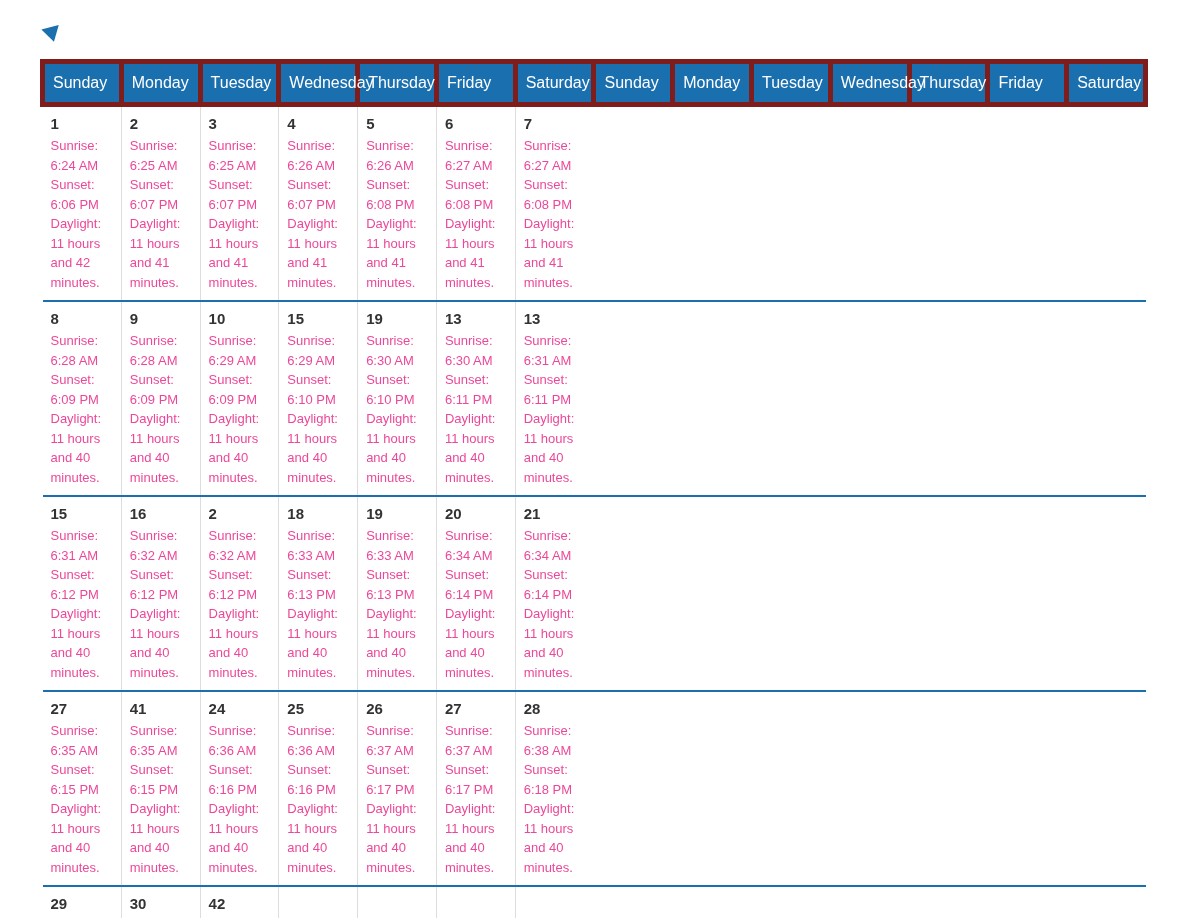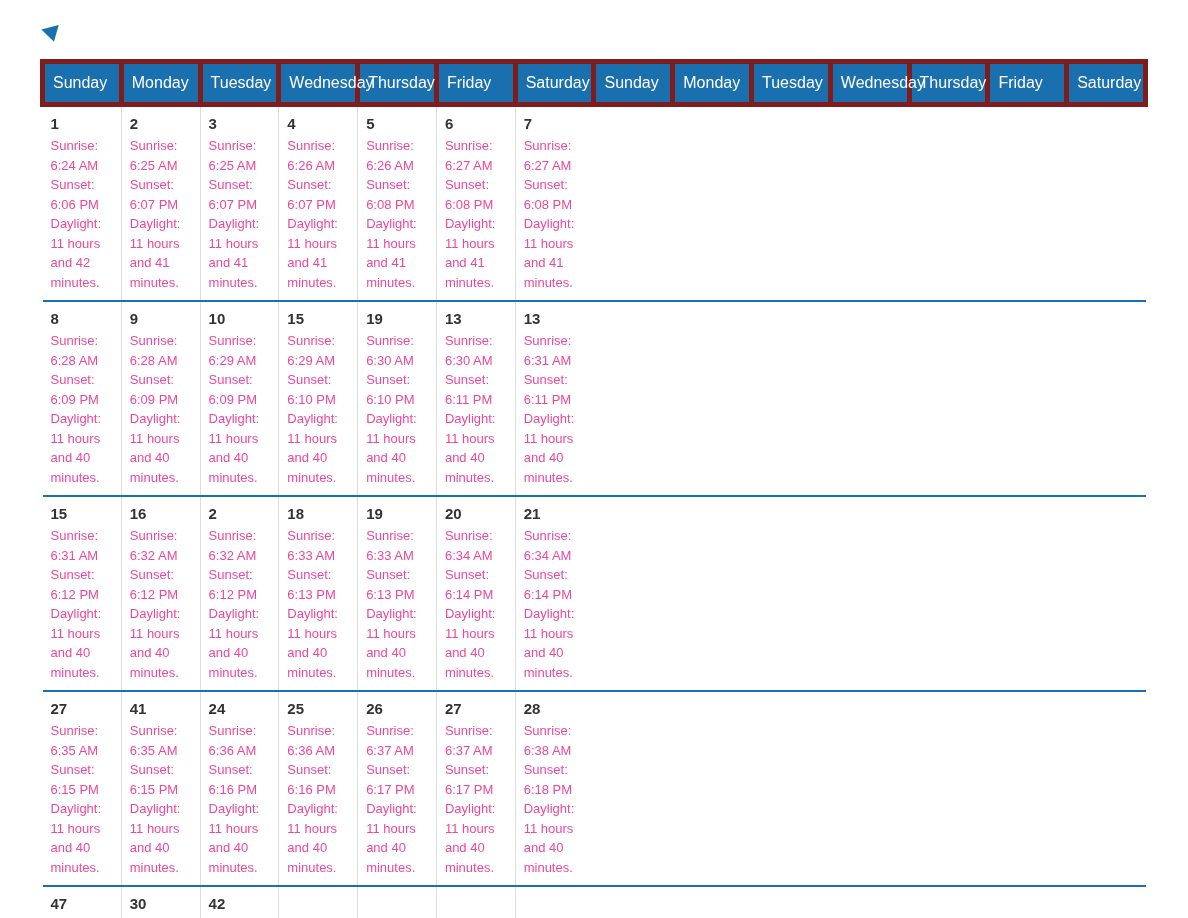--- a/index.html
+++ b/index.html
@@ -346,21 +346,21 @@
           <span class="day-num">28</span>
           <div class="day-info">
             Sunrise: 6:38 AM<br>
             Sunset: 6:18 PM<br>
             Daylight: 11 hours and 40 minutes.
           </div>
         </td>
       </tr>
       <tr>
         <td>
-          <span class="day-num">47</span>
+          <span class="day-num">29</span>
           <div class="day-info">
             Sunrise: 6:38 AM<br>
             Sunset: 6:18 PM<br>
             Daylight: 11 hours and 40 minutes.
           </div>
         </td>
         <td>
           <span class="day-num">30</span>
           <div class="day-info">
             Sunrise: 6:39 AM<br>

